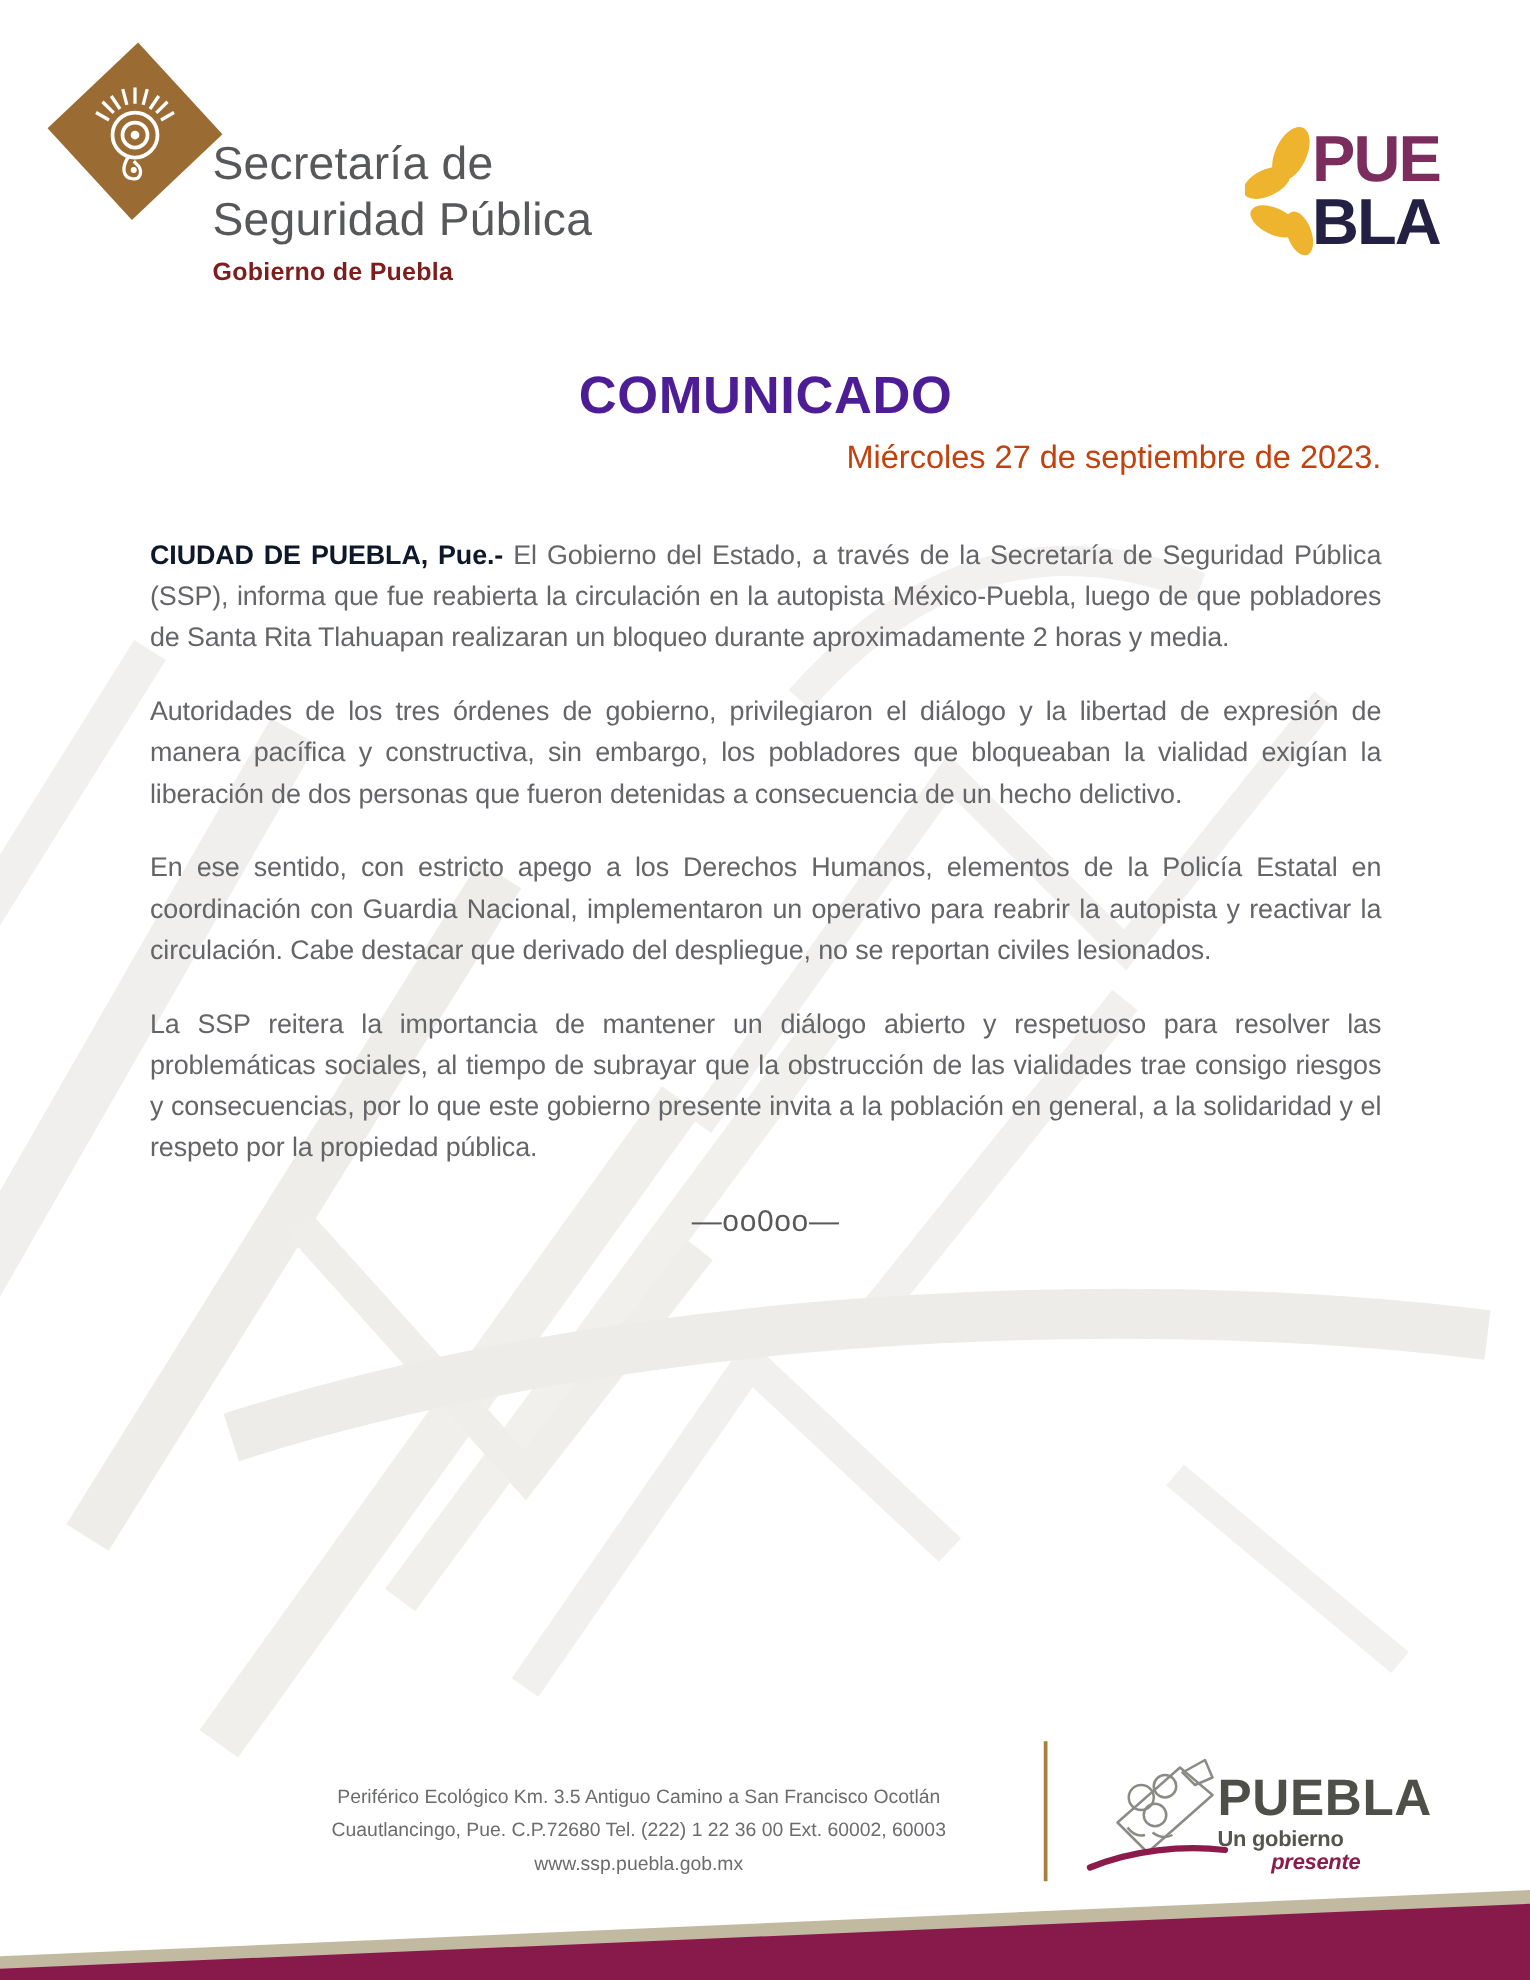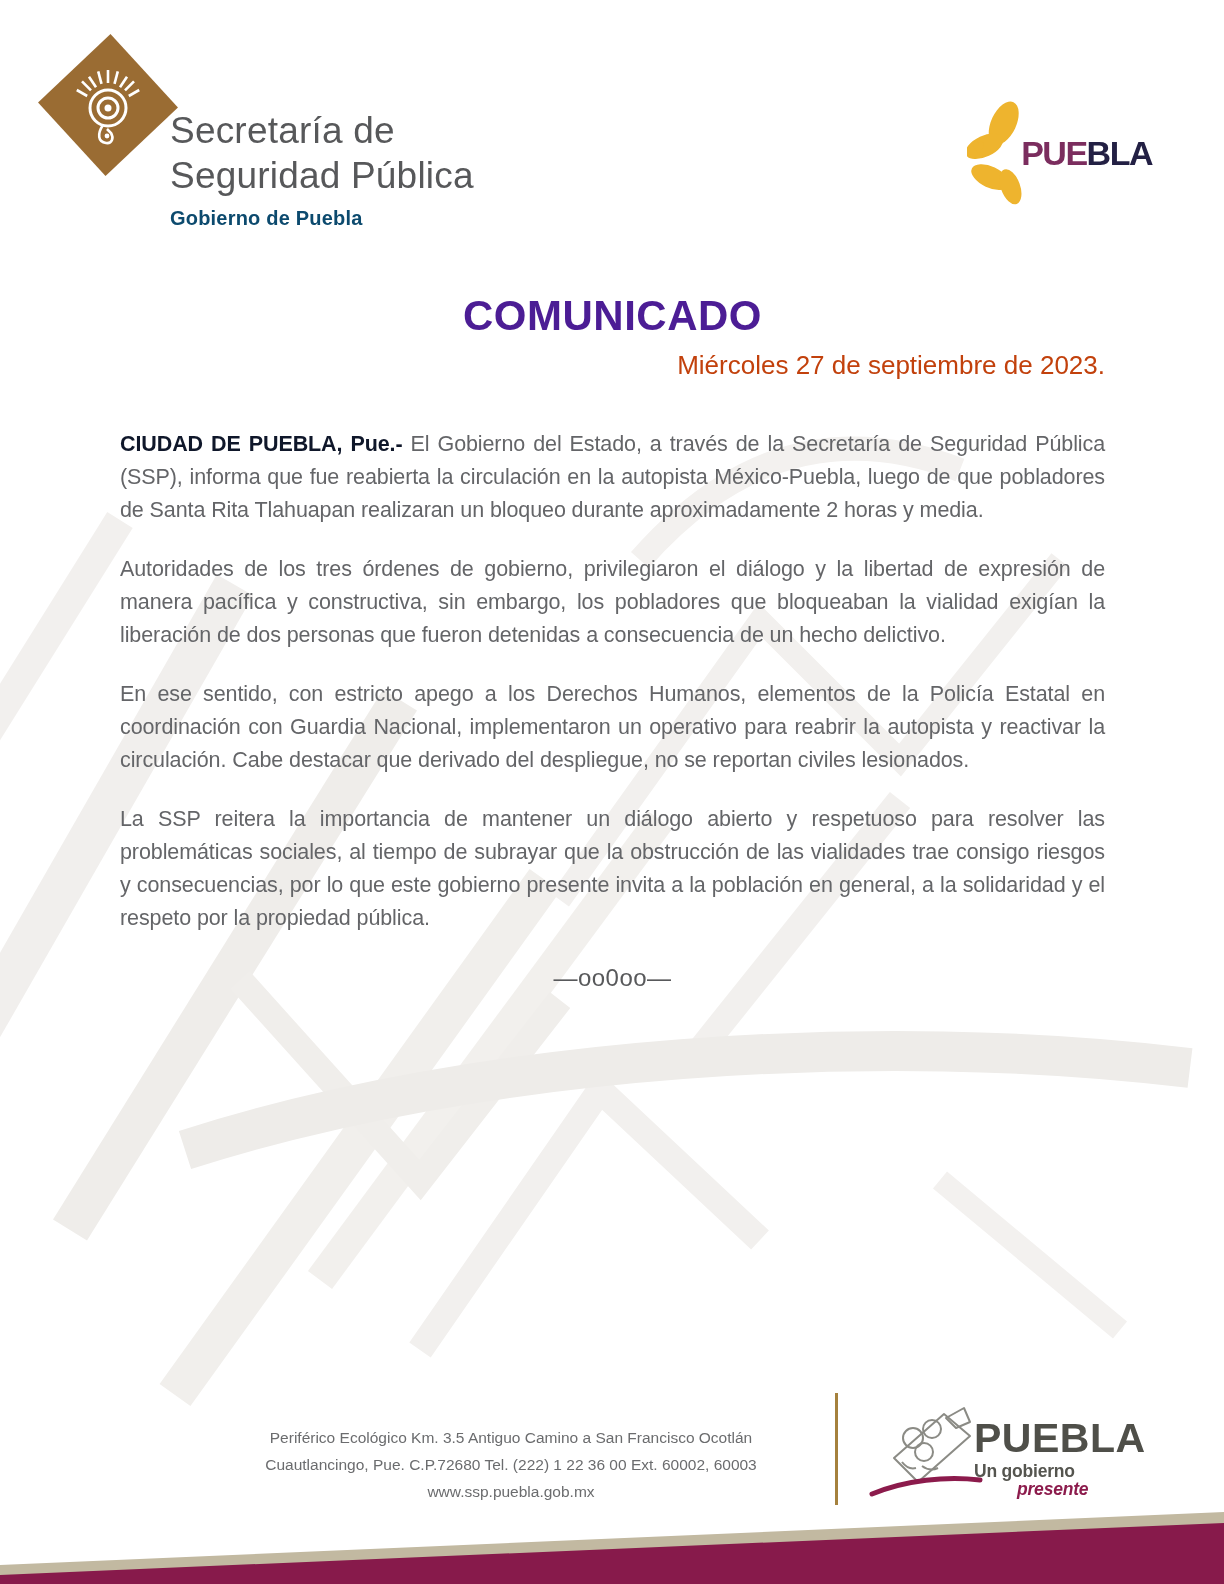--- a/index.html
+++ b/index.html
@@ -14,23 +14,23 @@
   }
   
   .watermark{position:absolute;inset:0;z-index:0;}
   
   .content{position:relative;z-index:1;}
   
   .header{position:absolute;top:0;left:0;width:100%;height:250px;}
   .diamond-logo{position:absolute;left:30px;top:24px;}
   .agency-text{position:absolute;left:170px;top:108px;line-height:1.22;}
   .agency-name{font-size:37px;color:#57585a;letter-spacing:0.2px;}
-  .government-label{margin-top:8px;font-size:20px;font-weight:bold;color:#0c4a6e;letter-spacing:0.2px;}
+  .government-label{margin-top:8px;font-size:20px;font-weight:bold;color:#7f1d1d;letter-spacing:0.2px;}
   .state-logo{position:absolute;right:72px;top:100px;display:flex;align-items:center;}
-  .pue-bla{display:flex;flex-direction:row;font-weight:900;font-size:34px;line-height:0.97;letter-spacing:-1.5px;margin-left:-4px;}
+  .pue-bla{display:flex;flex-direction:column;font-weight:900;font-size:52px;line-height:0.97;letter-spacing:-1.5px;margin-left:-4px;}
   .pue{color:#7b2d5e;}
   .bla{color:#232044;}
   
   .doc-title{
     position:absolute;top:292px;left:120px;width:985px;
     text-align:center;font-size:42px;font-weight:bold;color:#4c1d95;letter-spacing:0.5px;
   }
   .doc-date{
     position:absolute;top:350px;left:120px;width:985px;
     text-align:right;font-size:26px;color:#c2410c;

